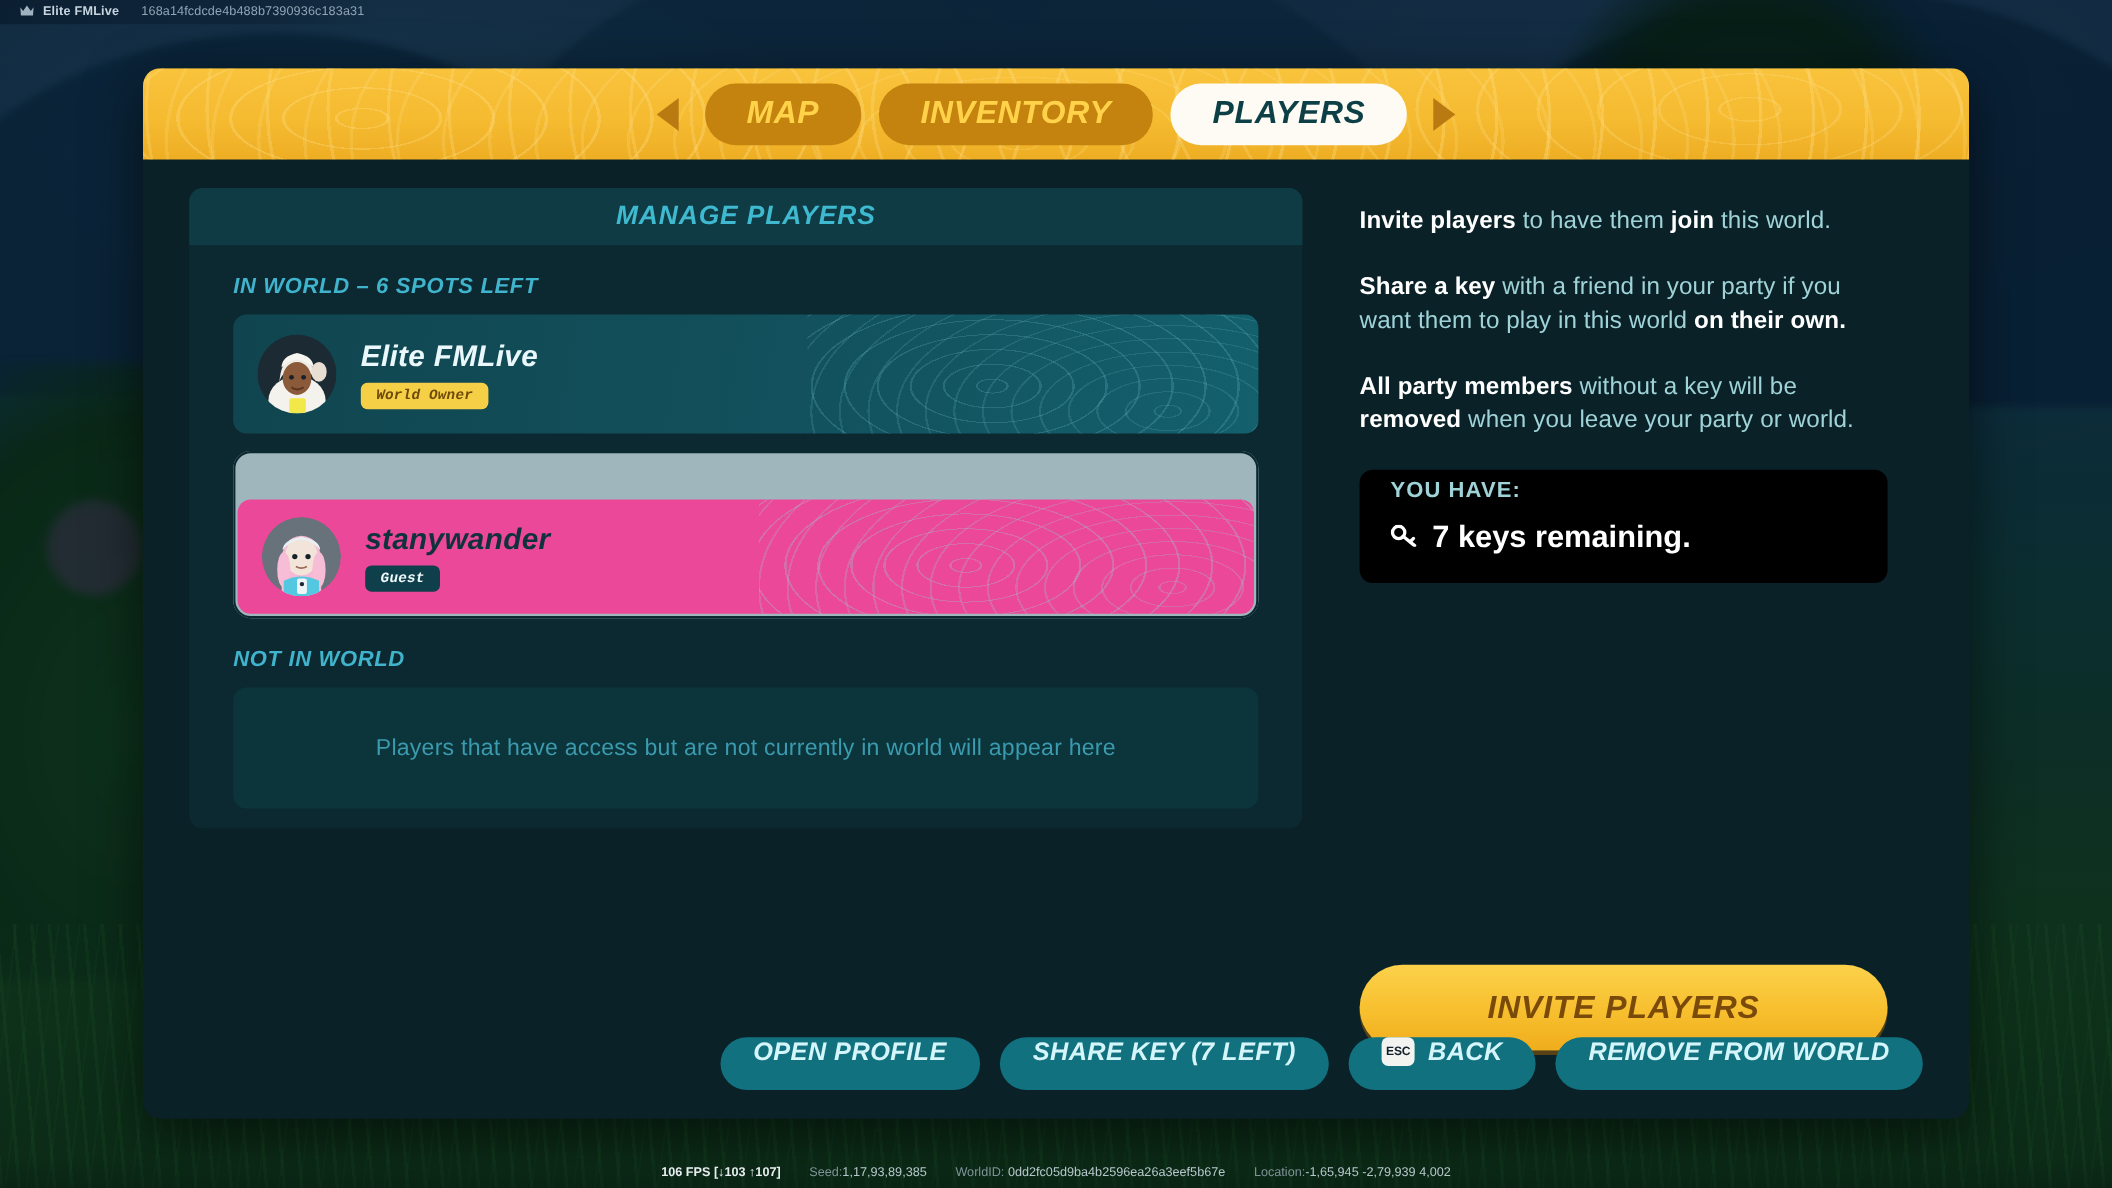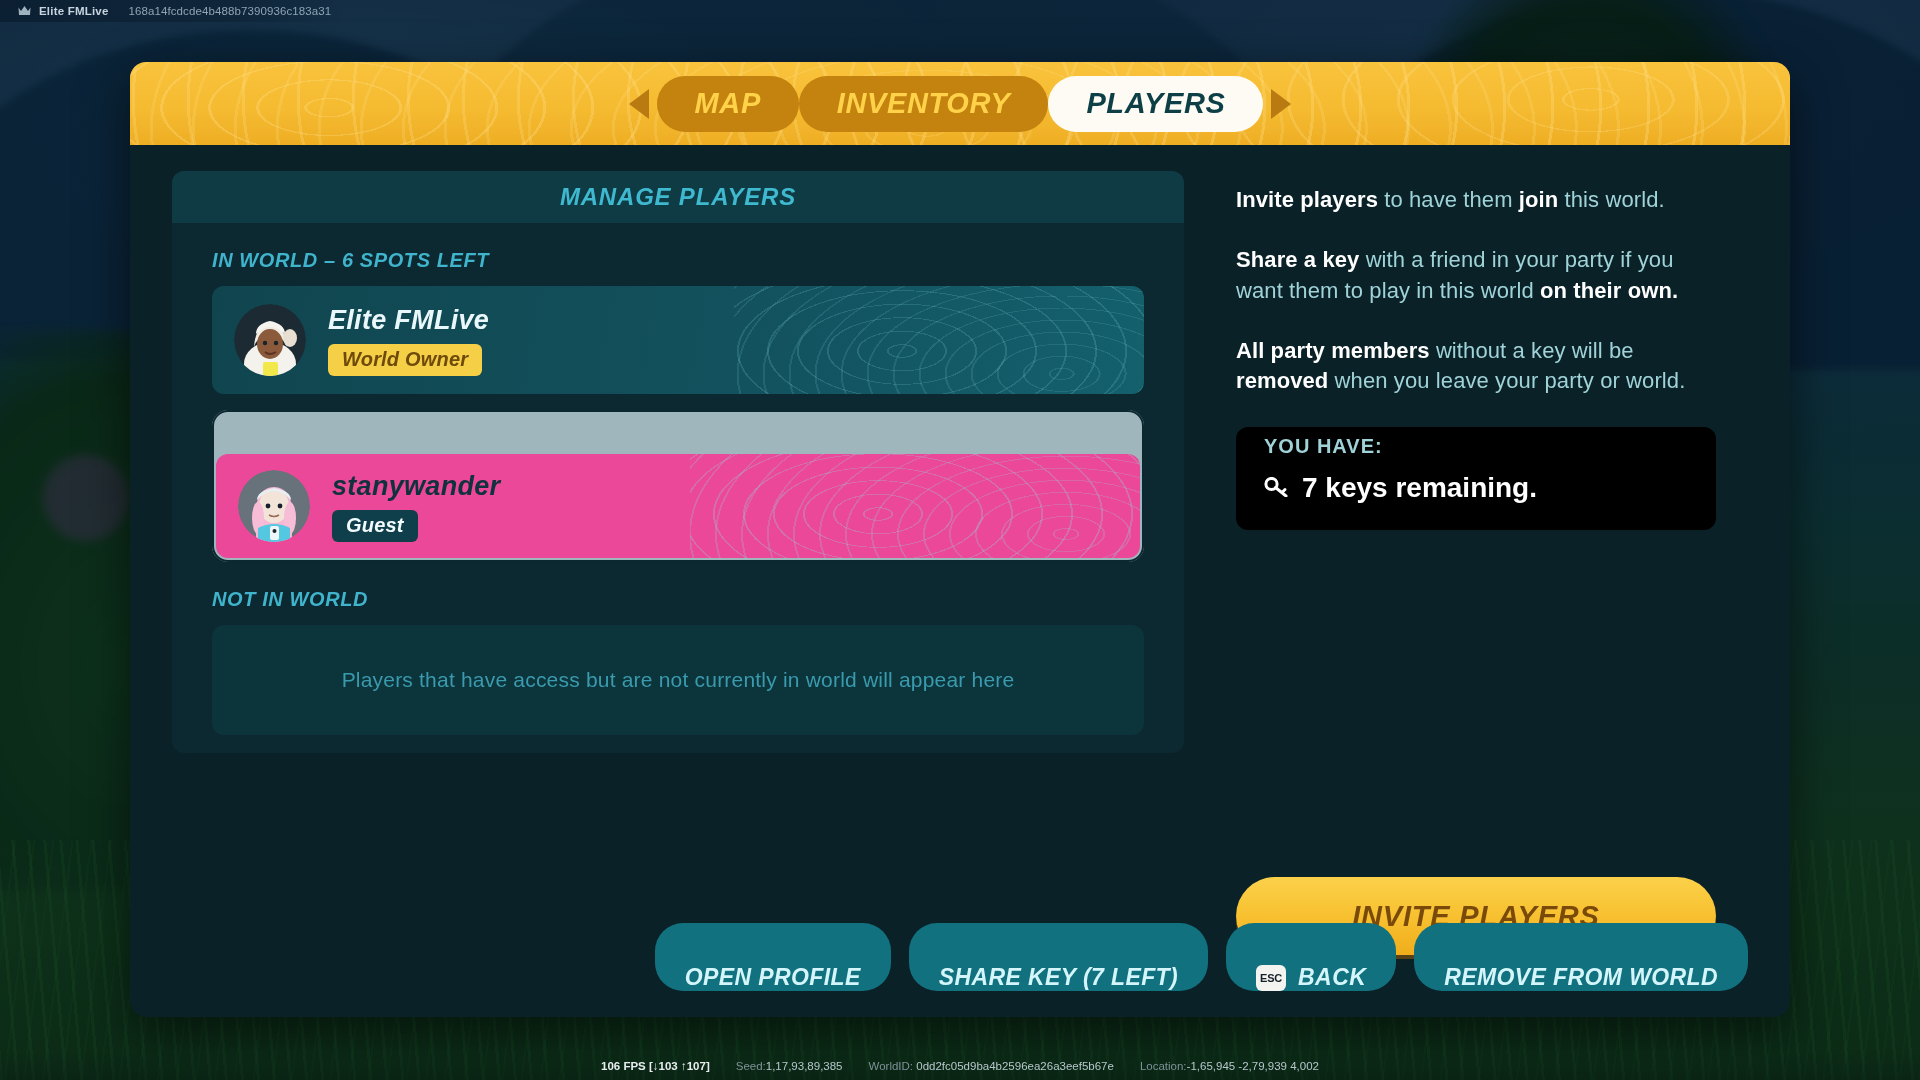--- a/index.html
+++ b/index.html
@@ -87,20 +87,21 @@
     overflow: hidden;
     z-index: 20;
   }
 
   
   #tab-bar {
     position: relative;
     height: 83px;
     background: linear-gradient(180deg, #f9c33c 0%, #f5bb31 55%, #eeae24 100%);
     display: flex; align-items: center; justify-content: center;
+    gap: 16px;
     overflow: hidden;
   }
   #tab-bar::before {
     content: "";
     position: absolute; inset: 0;
     background:
       repeating-radial-gradient(ellipse 180px 70px at 12% 55%, rgba(255,255,255,0) 0 22px, rgba(255,224,140,.30) 22px 25px, rgba(255,255,255,0) 25px 48px),
       repeating-radial-gradient(ellipse 230px 90px at 88% 45%, rgba(255,255,255,0) 0 26px, rgba(255,224,140,.26) 26px 29px, rgba(255,255,255,0) 29px 55px),
       repeating-radial-gradient(ellipse 150px 60px at 48% 80%, rgba(255,255,255,0) 0 18px, rgba(255,224,140,.20) 18px 21px, rgba(255,255,255,0) 21px 42px);
     pointer-events: none;
@@ -221,24 +222,25 @@
     flex: 0 0 auto;
     overflow: hidden;
   }
   .player-info { position: relative; z-index: 2; display: flex; flex-direction: column; gap: 8px; }
   .player-name { font-size: 27px; font-weight: bold; font-style: italic; letter-spacing: .3px; }
   .player-row.owner .player-name { color: #eaf8fb; }
   .player-row.guest .player-name { color: #10323c; }
 
   .role-badge {
     align-self: flex-start;
-    font-size: 20px; font-weight: bold; font-style: italic;
+    font-size: 13px; font-weight: bold; font-style: italic;
     padding: 4px 14px 5px 14px;
     border-radius: 6px;
     letter-spacing: .2px;
+    font-family: Liberation Mono, monospace;
   }
   .role-badge.owner-badge { background: #f5cf45; color: #6e4a0b; }
   .role-badge.guest-badge { background: #0f3f4a; color: #f2fbfd; }
 
   
   #not-in-world-empty {
     margin: 0 40px;
     height: 110px;
     background: #0c343b;
     border-radius: 12px;
@@ -295,32 +297,32 @@
     box-shadow: 0 4px 0 rgba(150,95,8,.55);
   }
 
   
   #footer-buttons {
     position: absolute;
     right: 42px; bottom: 26px;
     display: flex; align-items: center; gap: 18px;
   }
   .footer-button {
-    height: 68px;
+    height: 48px;
     padding: 0 30px;
     border: none;
     border-radius: 28px;
     background: #11717f;
     color: #d4f6fb;
     font-family: "Liberation Sans", sans-serif;
     font-size: 23px; font-weight: bold; font-style: italic;
     letter-spacing: .4px;
     white-space: nowrap;
     cursor: pointer;
-    display: flex; align-items: flex-end; gap: 12px;
+    display: flex; align-items: flex-start; gap: 12px;
   }
   #esc-key-glyph {
     display: inline-flex; align-items: center; justify-content: center;
     width: 30px; height: 26px;
     background: #f3f3ef;
     border-radius: 6px;
     color: #15202a;
     font-size: 11px; font-weight: bold; font-style: normal;
     letter-spacing: -.2px;
   }

